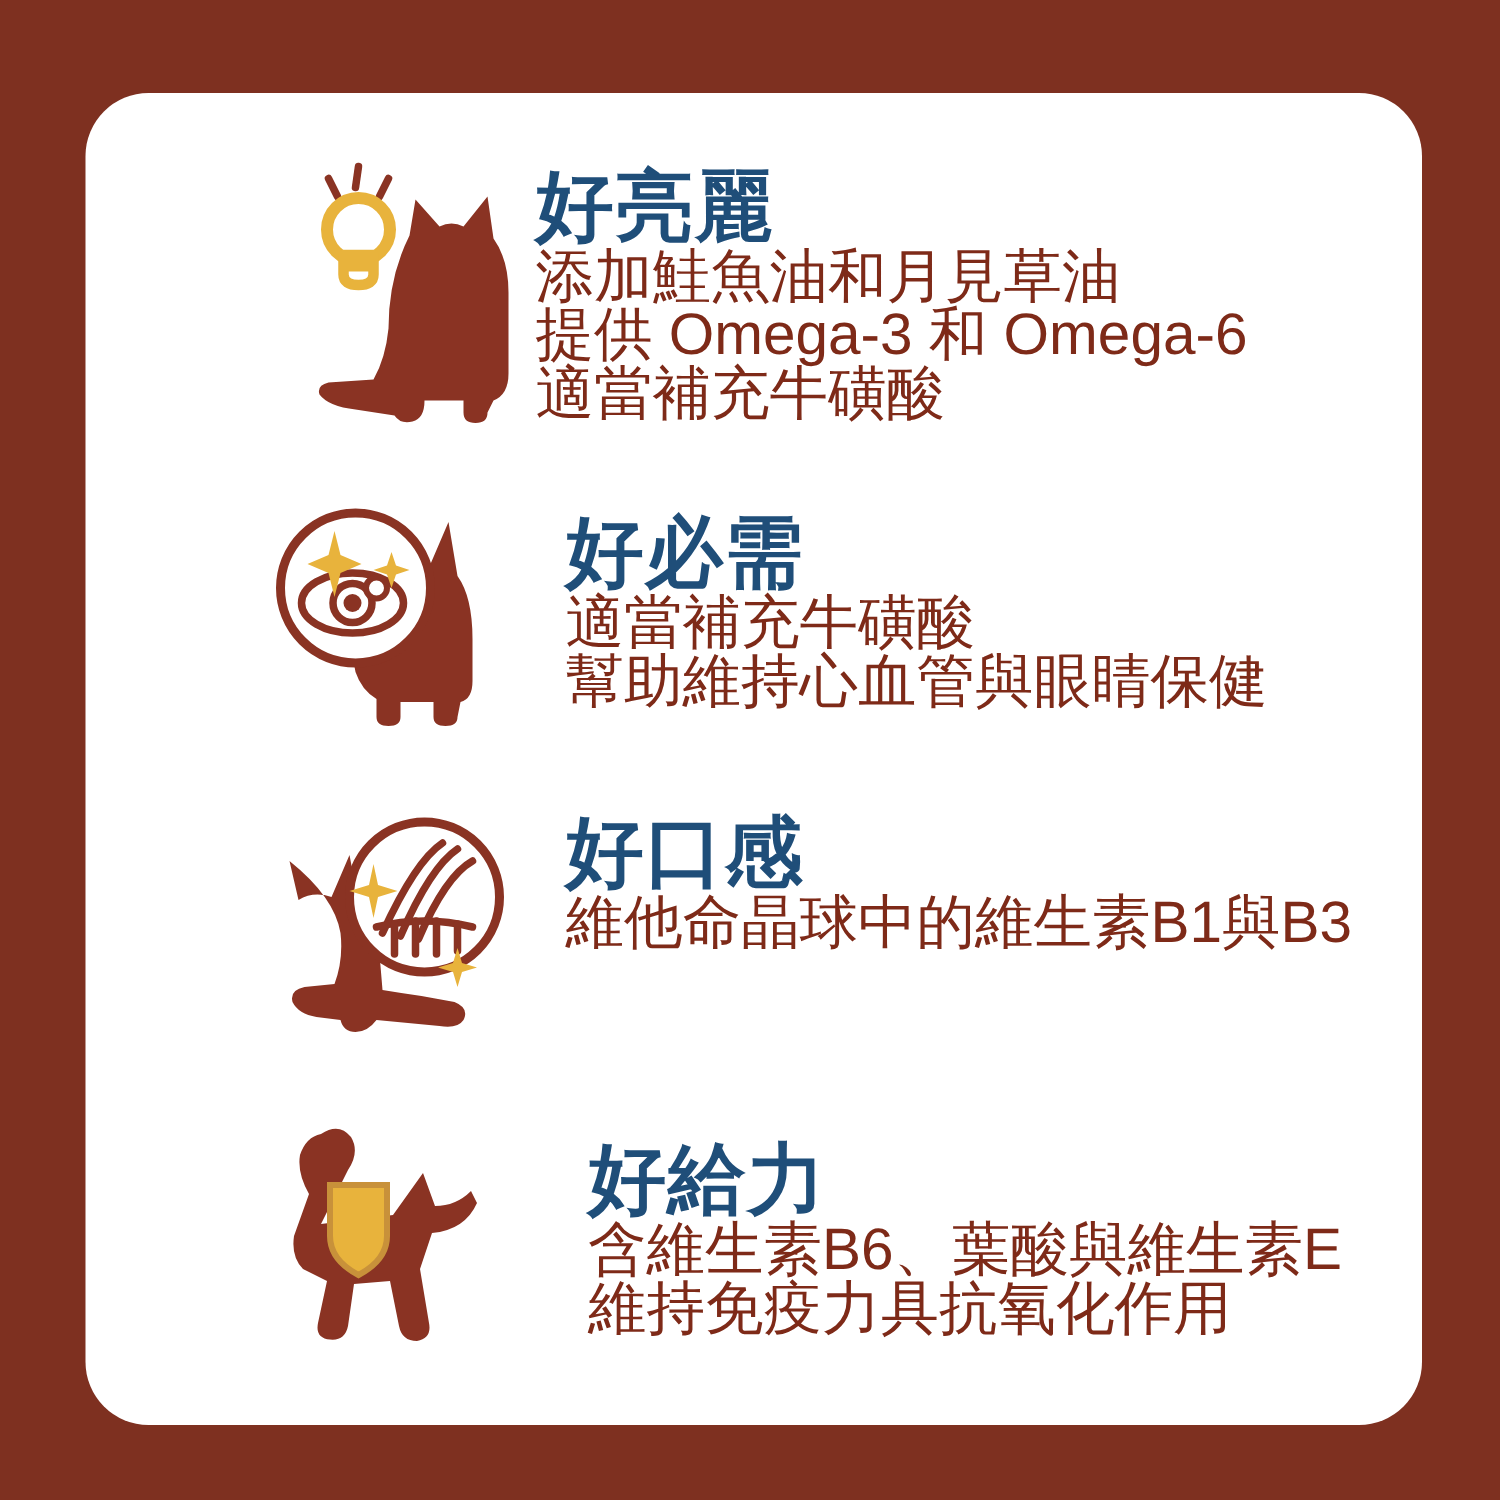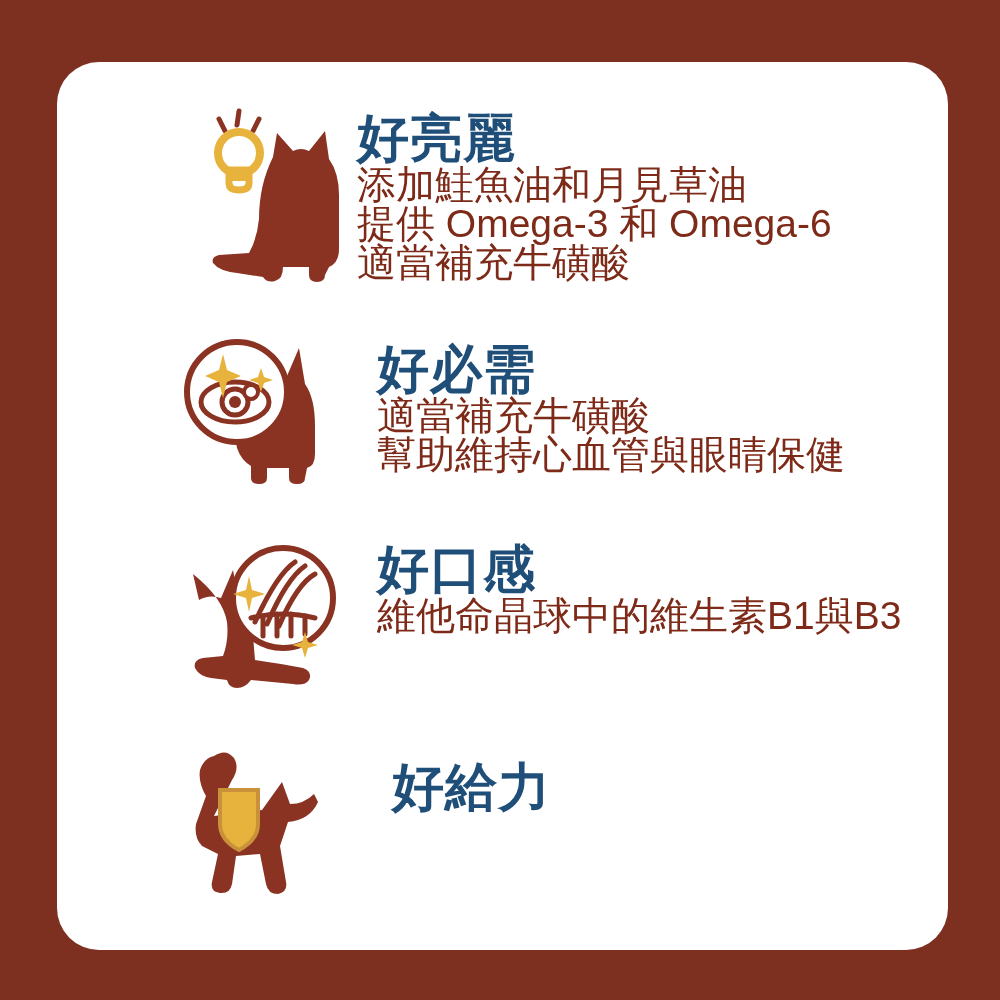--- a/index.html
+++ b/index.html
@@ -231,18 +231,22 @@
               L40 104
               Q32 96 34 82
               L44 54
               Q36 40 38 28 Q42 16 52 14 Z"></path>
 
             <path fill="#E8B33C" stroke="#C8913A" stroke-width="4" d="M58 48 L96 48 L96 82 Q96 98 77 108 Q58 98 58 82 Z"></path>
           </svg>
         </div>
         <div class="feature-body">
           <div class="feature-title">好給力</div>
+          <div class="feature-lines">
+            <div class="feature-line">含維生素B6、葉酸與維生素E</div>
+            <div class="feature-line">維持免疫力具抗氧化作用</div>
+          </div>
         </div>
       </div>
 
     </div>
   </div>
 </div>
 
 </body></html>

